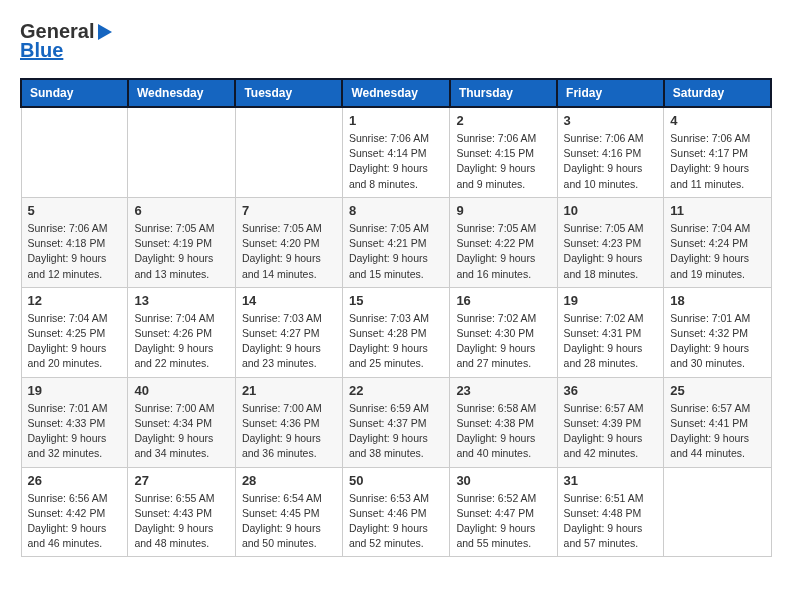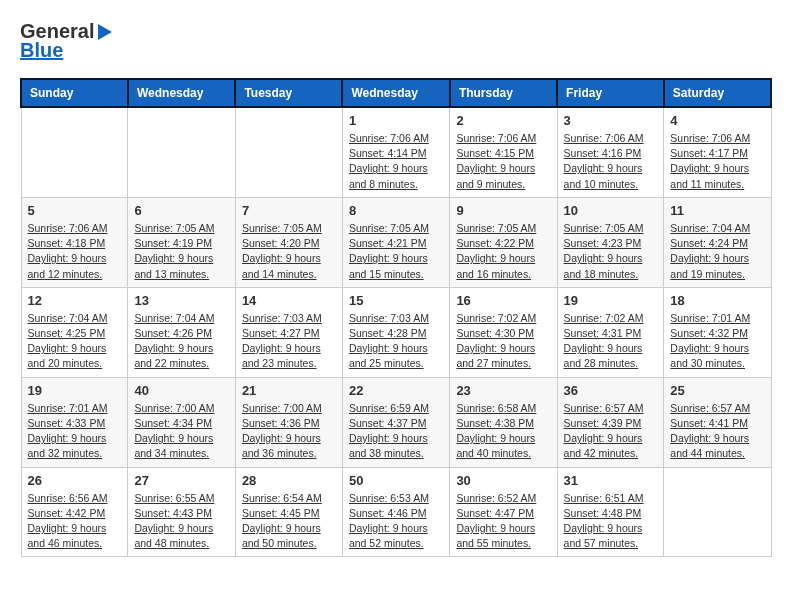--- a/index.html
+++ b/index.html
@@ -61,21 +61,20 @@
     .cell-day {
       font-size: 13px;
       font-weight: bold;
       color: #333;
       margin-bottom: 3px;
     }
     .cell-info {
       font-size: 10.5px;
       color: #333;
       line-height: 1.45;
-      text-decoration: underline;
     }
     .empty-cell {
       background: #fff !important;
     }
   </style>
 </head>
 <body>
 
 <div class="header">
   <div class="logo">

